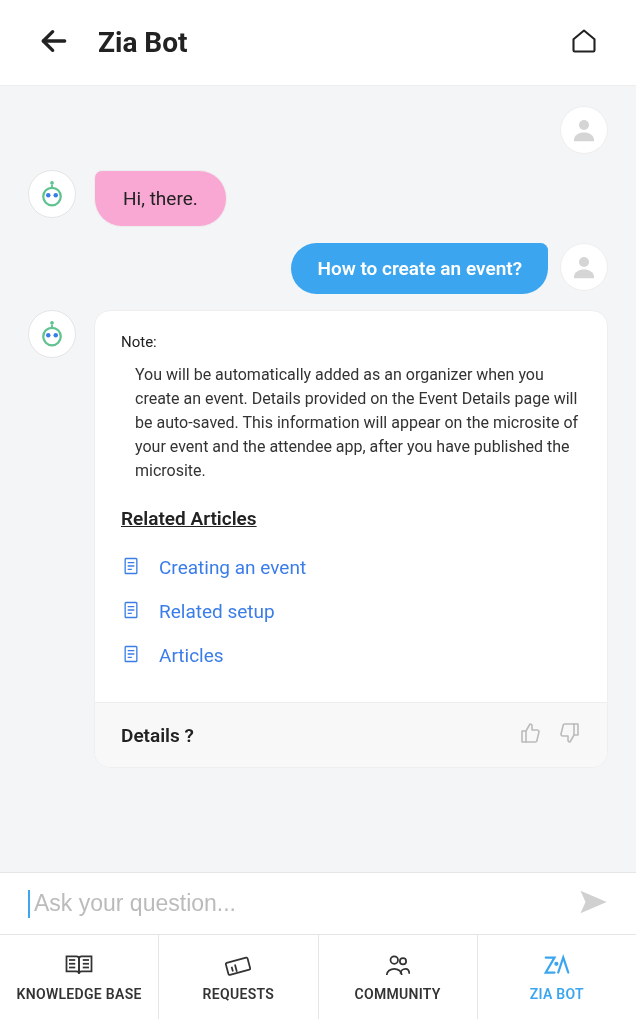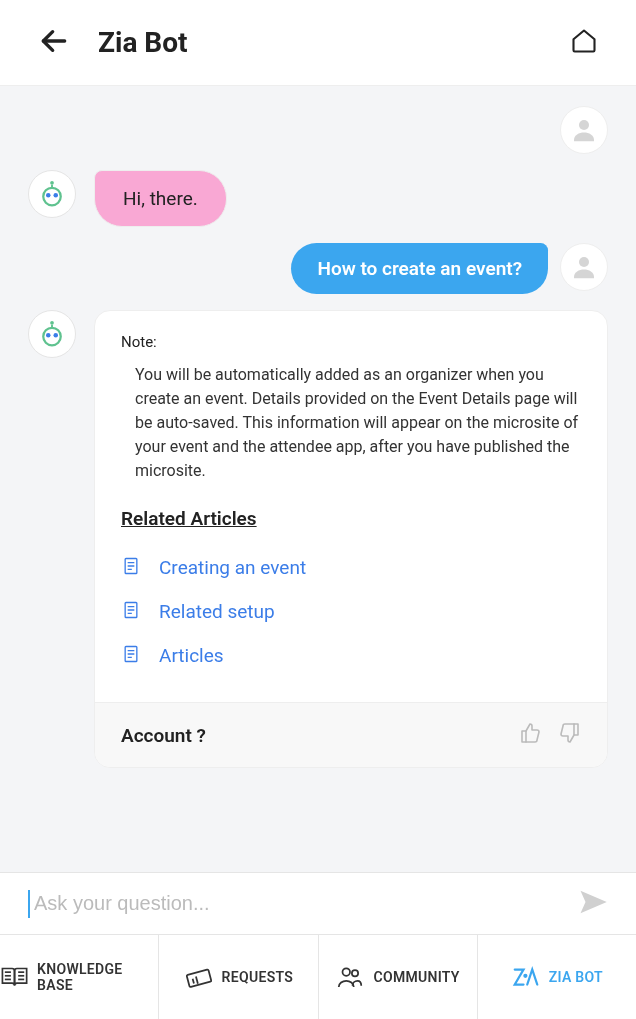--- a/index.html
+++ b/index.html
@@ -30,26 +30,26 @@
 .article { display: flex; align-items: flex-start; padding: 10px 0; cursor: pointer; }
 .article .doc-icon { margin-right: 18px; color: #3b7de8; }
 .article-label { color: #3b7de8; font-size: 19px; }
 
 .helpful-bar { background: #f8f8f8; border-top: 1px solid #eee; padding: 18px 26px; display: flex; align-items: center; justify-content: space-between; }
 .helpful-text { font-size: 19px; font-weight: 600; color: #222; }
 .thumbs { display: flex; gap: 14px; }
 .thumb { cursor: pointer; color: #bbb; }
 
 .input-bar { height: 63px; background: #fff; border-top: 1px solid #e5e5e5; border-bottom: 1px solid #e5e5e5; display: flex; align-items: center; padding: 0 28px; }
-.input-bar input { flex: 1; border: none; outline: none; font-size: 20px; color: #333; border-left: 2px solid #3ba6ef; padding-left: 4px; height: 28px; }
+.input-bar input { flex: 1; border: none; outline: none; font-size: 23px; color: #333; border-left: 2px solid #3ba6ef; padding-left: 4px; height: 28px; }
 .input-bar input::placeholder { color: #bbb; }
 .send-btn { cursor: pointer; color: #d0d0d0; margin-left: 12px; }
 
 .bottom-nav { height: 84px; background: #fff; display: flex; }
-.nav-item { flex: 1; border-left: 1px solid #e5e5e5; display: flex; flex-direction: row; align-items: center; justify-content: center; gap: 8px; cursor: pointer; }
+.nav-item { flex: 1; border-left: 1px solid #e5e5e5; display: flex; flex-direction: column; align-items: center; justify-content: center; gap: 8px; cursor: pointer; }
 .nav-item:first-child { border-left: none; }
 .nav-label { font-size: 14px; font-weight: 600; color: #333; letter-spacing: 0.3px; }
 .nav-item.active .nav-label { color: #3ba6ef; }
 .nav-item.active svg { color: #3ba6ef; }
 .nav-item svg { color: #333; }
 </style>
 </head>
 <body>
 
 <div class="header">
@@ -138,21 +138,21 @@
           <span class="doc-icon"><svg width="20" height="20" viewBox="0 0 24 24" fill="none" stroke="currentColor" stroke-width="1.6">
                 <rect x="5" y="3" width="14" height="18" rx="1"></rect>
                 <line x1="8" y1="8" x2="16" y2="8"></line>
                 <line x1="8" y1="12" x2="16" y2="12"></line>
                 <line x1="8" y1="16" x2="13" y2="16"></line>
               </svg></span>
           <span class="article-label">Articles</span>
         </div>
       </div>
       <div class="helpful-bar">
-        <span class="helpful-text">Account ?</span>
+        <span class="helpful-text">Details ?</span>
         <div class="thumbs">
           <span class="thumb"><svg width="24" height="24" viewBox="0 0 24 24" fill="none" stroke="currentColor" stroke-width="1.6" stroke-linecap="round" stroke-linejoin="round">
                 <path d="M7 10v11H3V10z"></path>
                 <path d="M7 10l4-7a2 2 0 0 1 2 2v4h5a2 2 0 0 1 2 2l-2 8a2 2 0 0 1-2 2H7"></path>
               </svg></span>
           <span class="thumb"><svg width="24" height="24" viewBox="0 0 24 24" fill="none" stroke="currentColor" stroke-width="1.6" stroke-linecap="round" stroke-linejoin="round">
                 <path d="M17 14V3h4v11z"></path>
                 <path d="M17 14l-4 7a2 2 0 0 1-2-2v-4H6a2 2 0 0 1-2-2l2-8a2 2 0 0 1 2-2h9"></path>
               </svg></span>
         </div>

